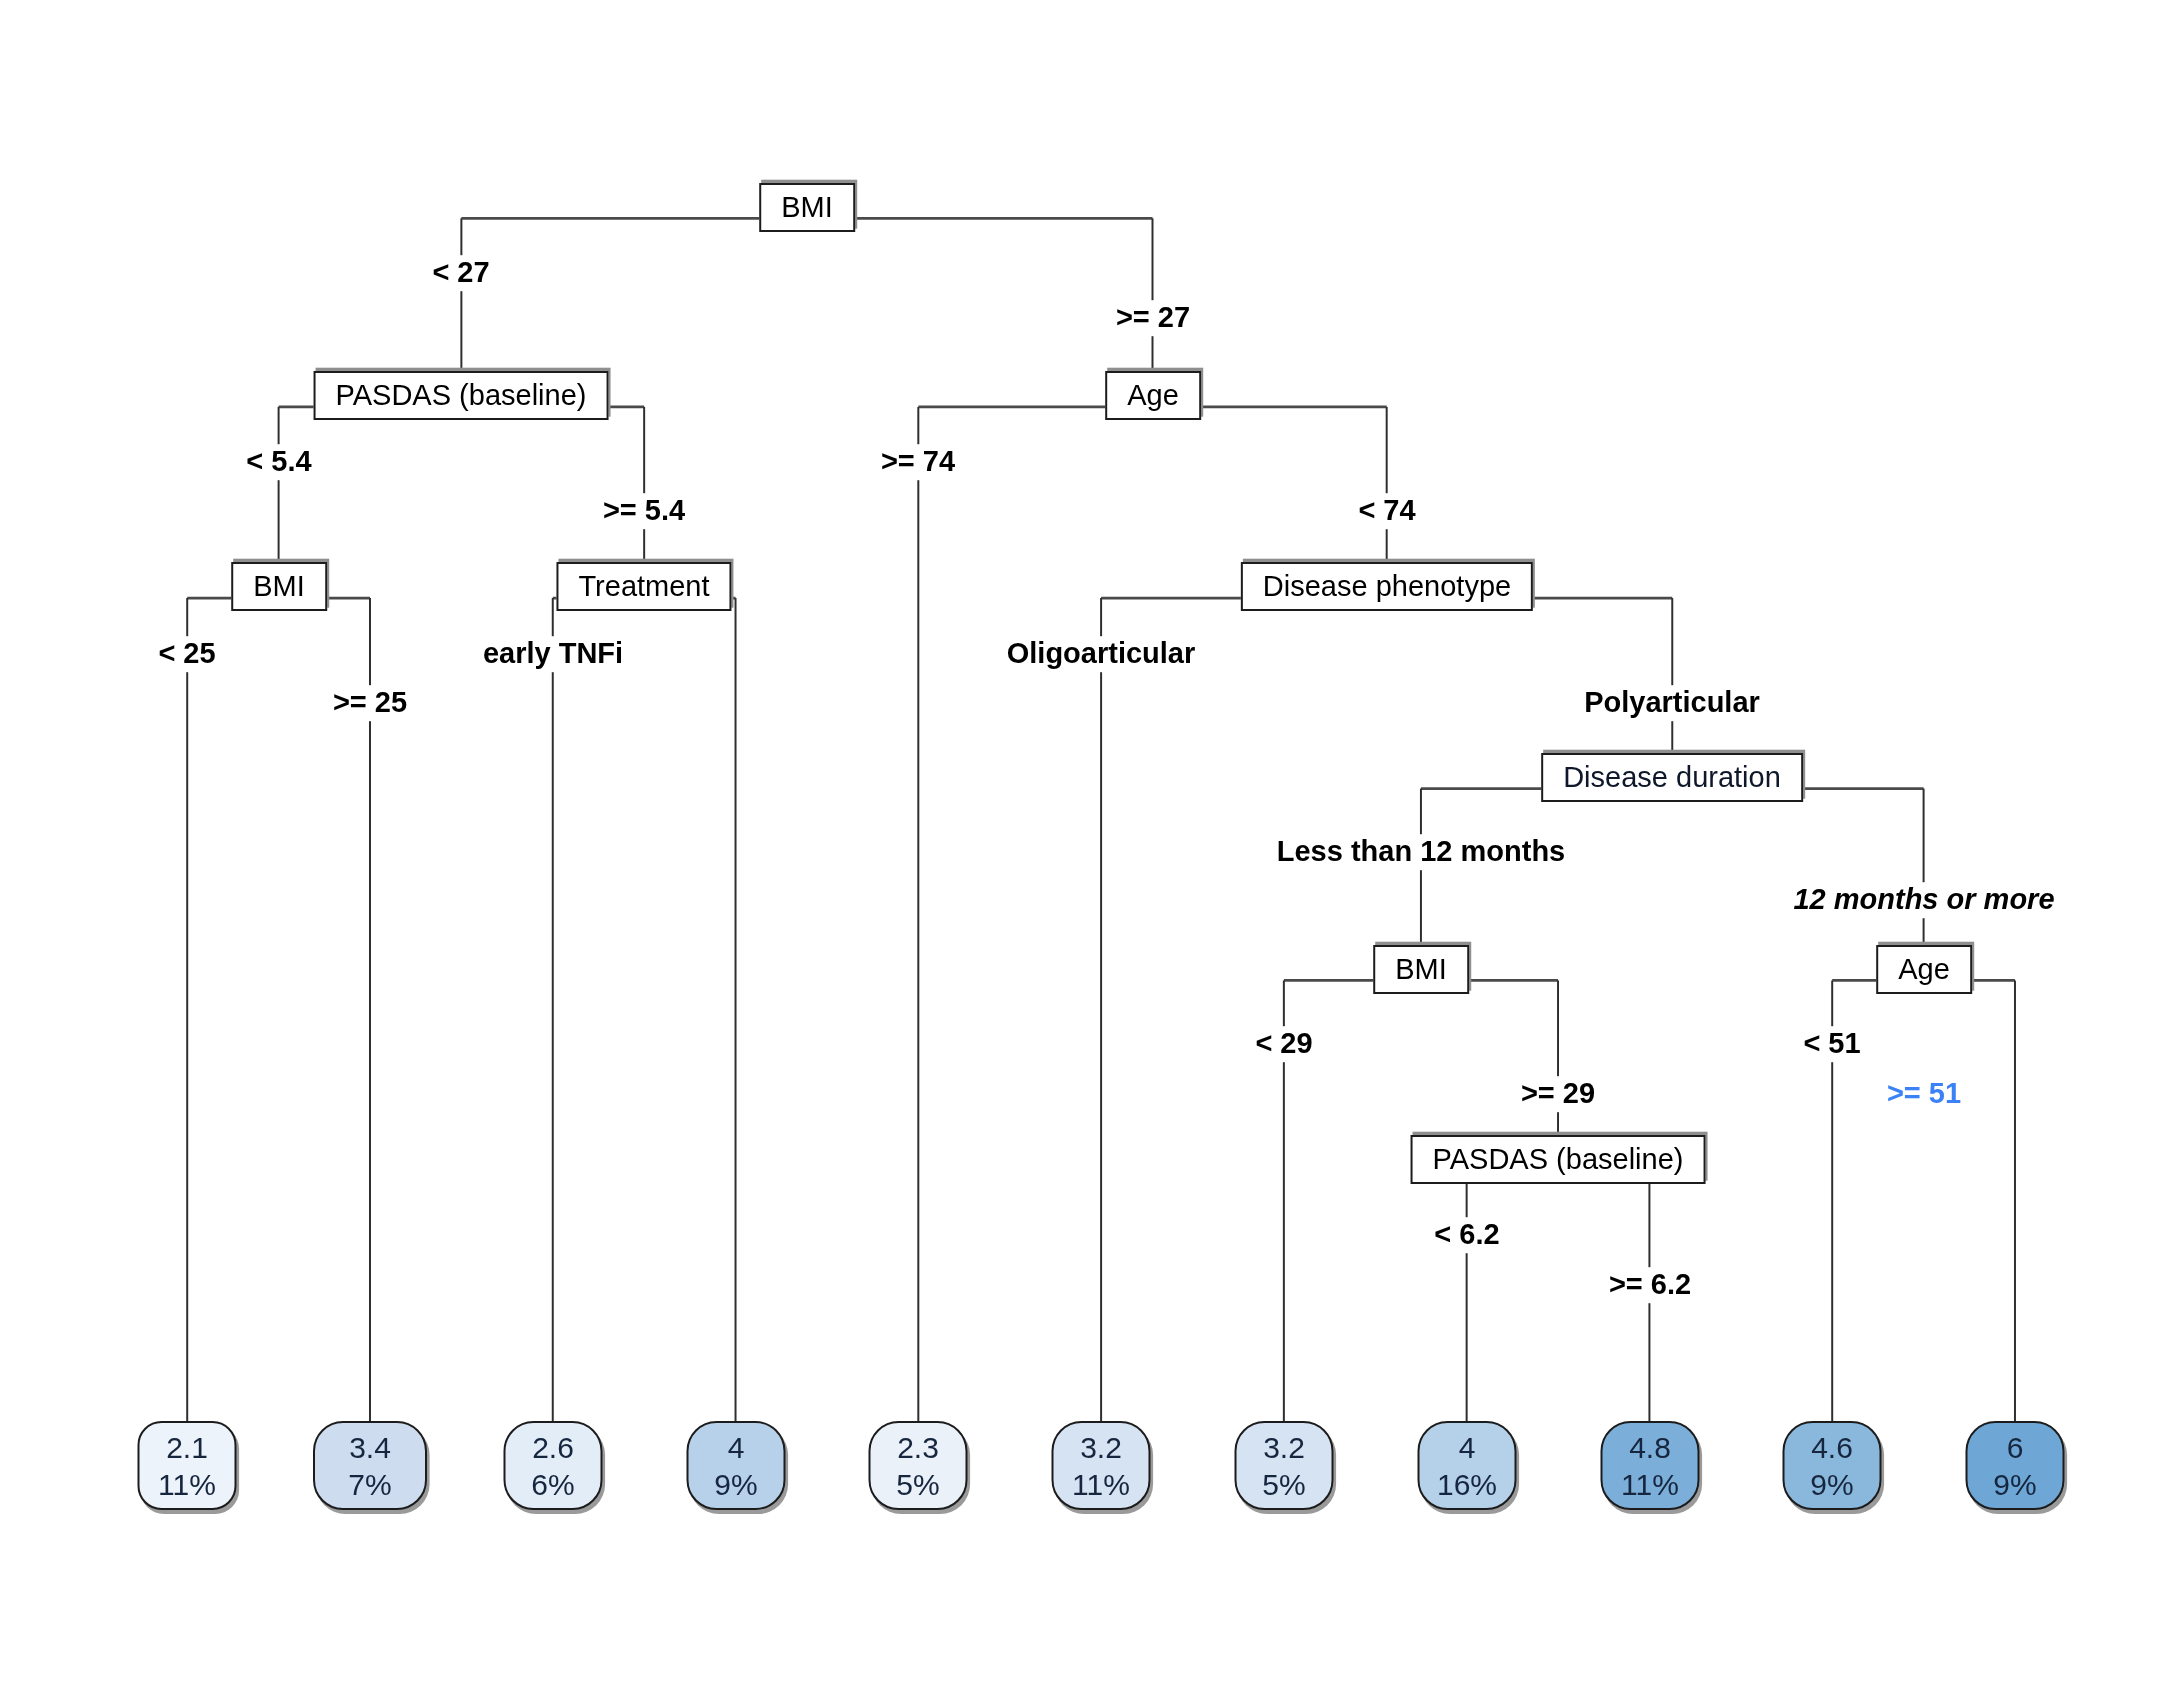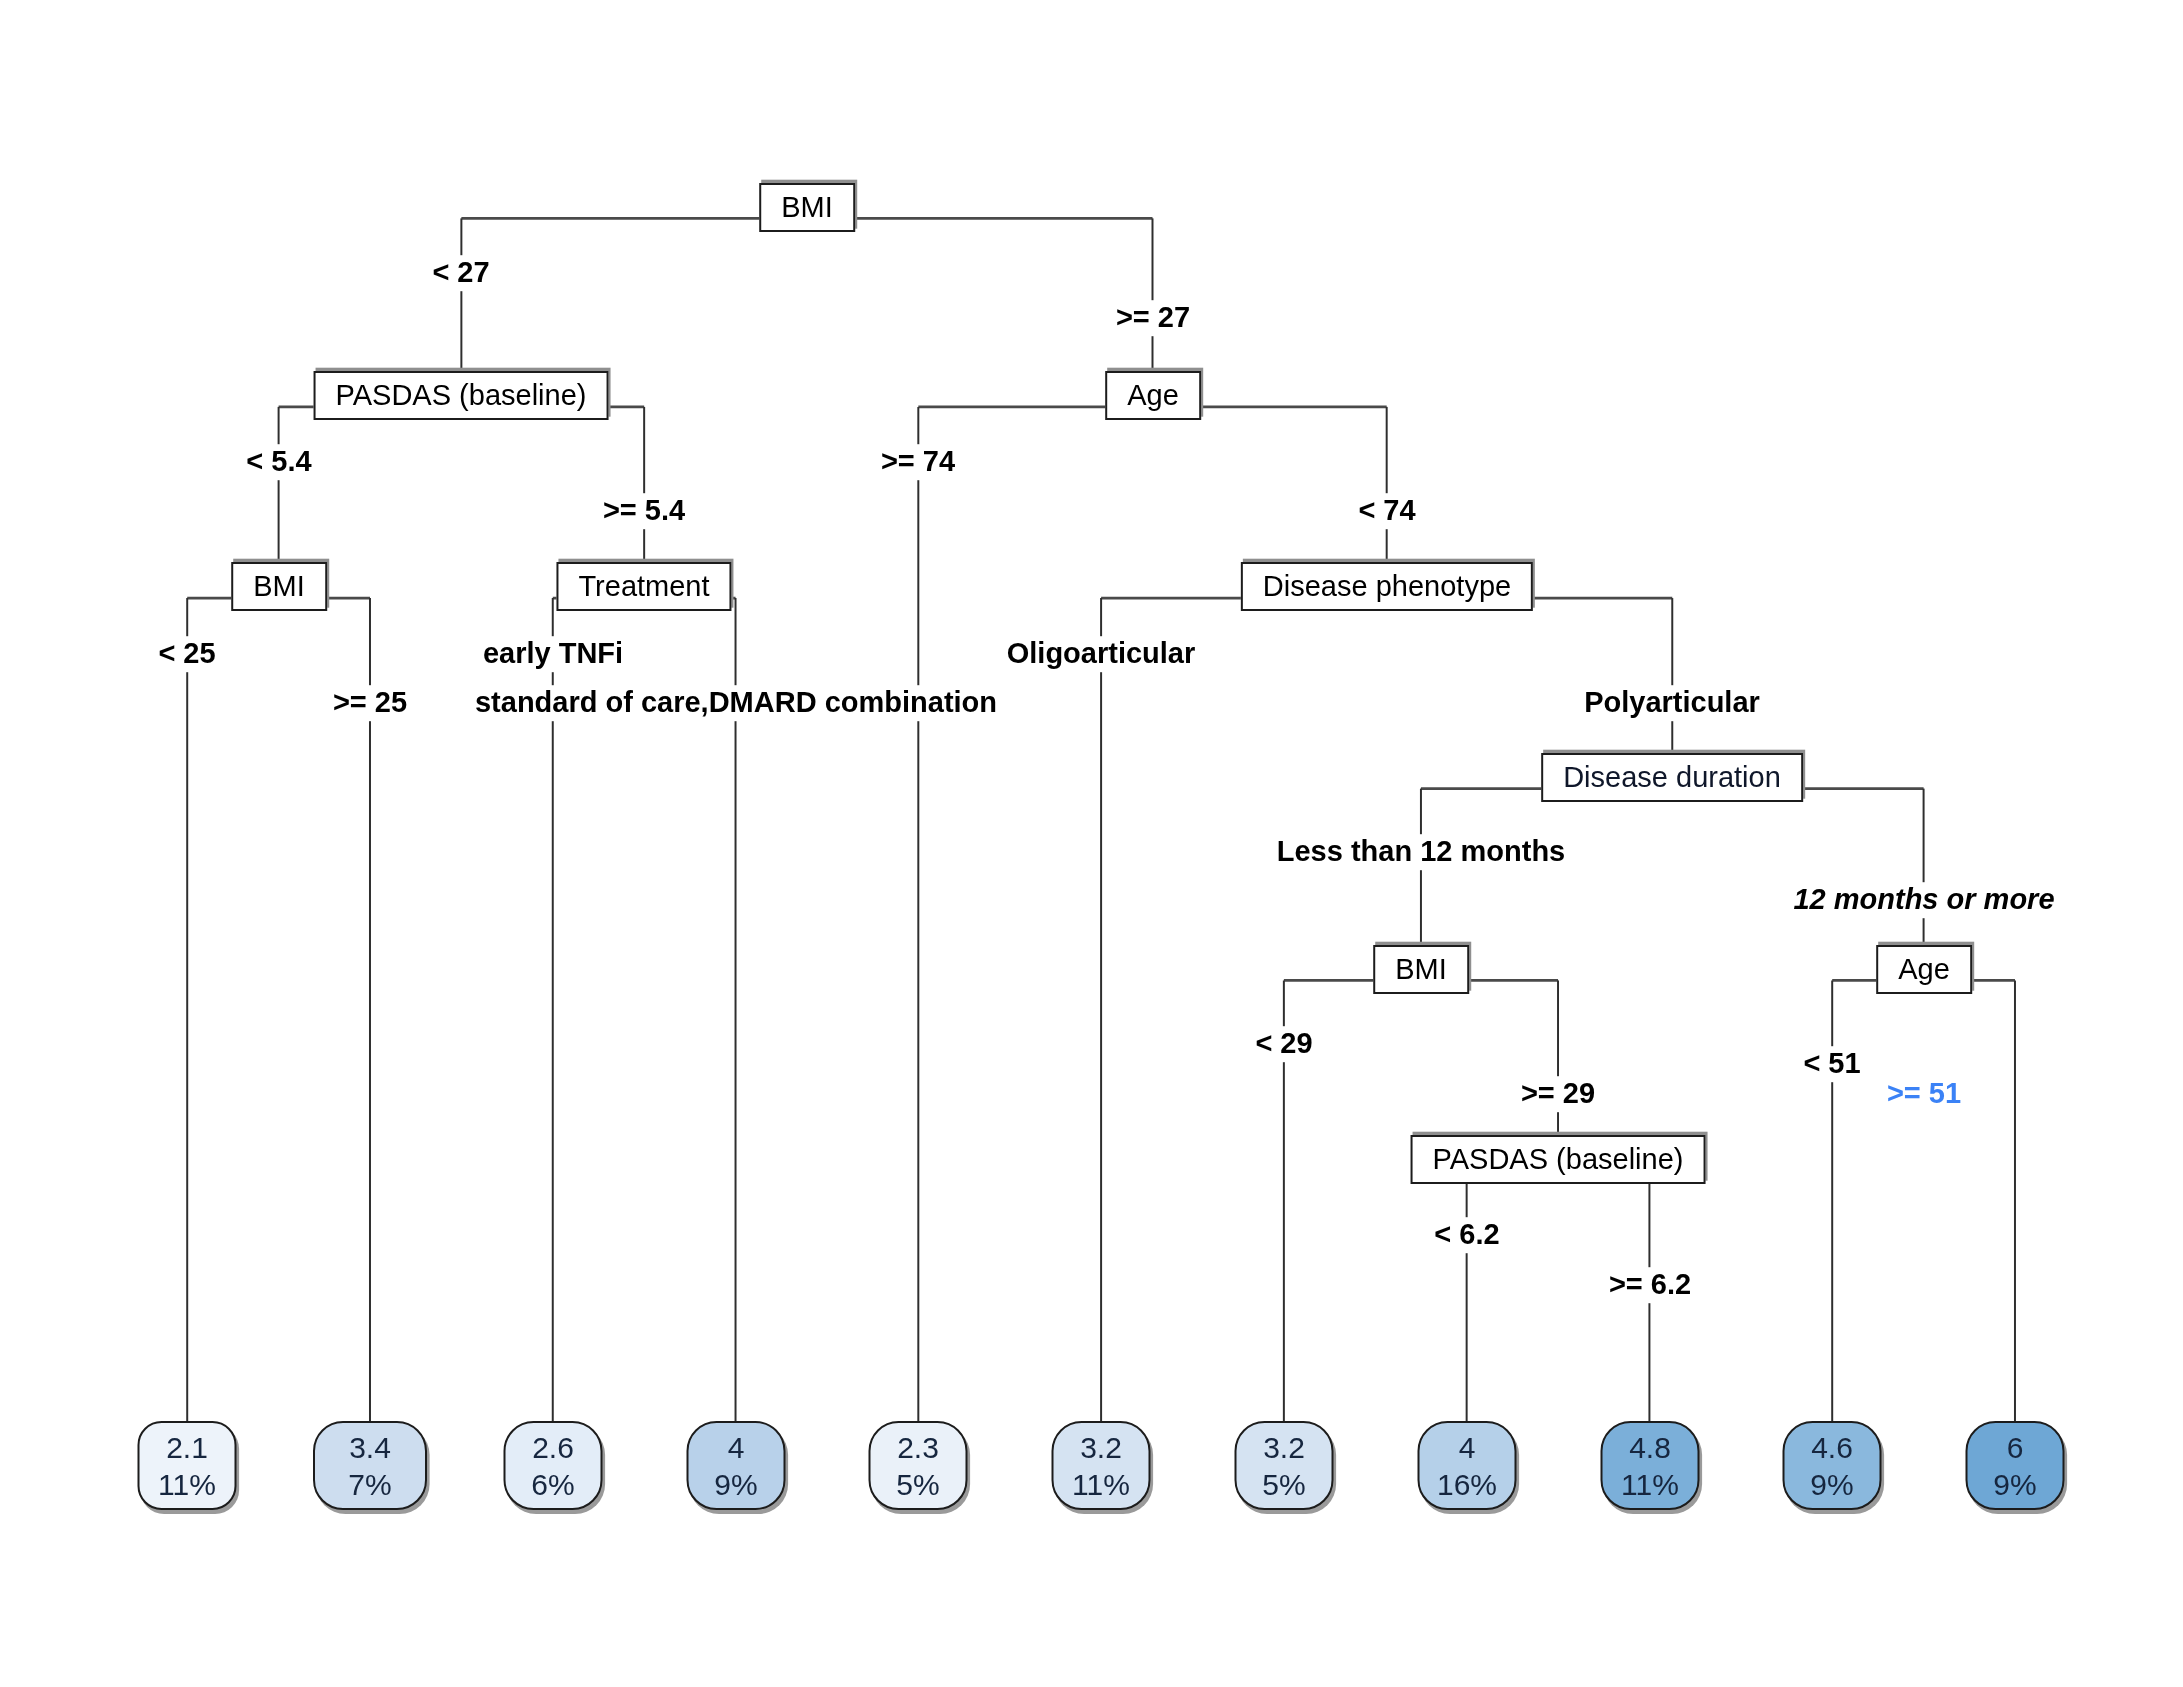--- a/index.html
+++ b/index.html
@@ -77,21 +77,20 @@
     <div class="split-box" style="left: 279px; top: 562px; background: rgb(255, 255, 255); border-color: rgb(28, 28, 28); color: rgb(0, 0, 0);">BMI</div>
     <div class="leaf" style="left: 553px; top: 1421px; width: 99px; height: 89px; background: rgb(227, 237, 248); color: rgb(22, 38, 63); border-color: rgb(28, 28, 28);">
       <div class="leaf-value">2.6</div>
       <div class="leaf-percent">6%</div>
     </div>
     <div class="leaf" style="left: 736px; top: 1421px; width: 99px; height: 89px; background: rgb(184, 209, 234); color: rgb(22, 38, 63); border-color: rgb(28, 28, 28);">
       <div class="leaf-value">4</div>
       <div class="leaf-percent">9%</div>
     </div>
     <div class="edge-label" style="left: 553px; top: 654px; color: rgb(0, 0, 0);">early TNFi</div>
-    <div class="edge-label" style="left: 736px; top: 703px; color: rgb(0, 0, 0);">standard of care,DMARD combination</div>
     <div class="split-box" style="left: 644px; top: 562px; background: rgb(255, 255, 255); border-color: rgb(28, 28, 28); color: rgb(0, 0, 0);">Treatment</div>
     <div class="edge-label" style="left: 279px; top: 462px; color: rgb(0, 0, 0);">&lt; 5.4</div>
     <div class="edge-label" style="left: 644px; top: 511px; color: rgb(0, 0, 0);">&gt;= 5.4</div>
     <div class="split-box" style="left: 461px; top: 371px; background: rgb(255, 255, 255); border-color: rgb(28, 28, 28); color: rgb(0, 0, 0);">PASDAS (baseline)</div>
     <div class="leaf" style="left: 918px; top: 1421px; width: 99px; height: 89px; background: rgb(234, 241, 249); color: rgb(22, 38, 63); border-color: rgb(28, 28, 28);">
       <div class="leaf-value">2.3</div>
       <div class="leaf-percent">5%</div>
     </div>
     <div class="leaf" style="left: 1101px; top: 1421px; width: 99px; height: 89px; background: rgb(213, 227, 242); color: rgb(22, 38, 63); border-color: rgb(28, 28, 28);">
       <div class="leaf-value">3.2</div>
@@ -116,21 +115,21 @@
     <div class="edge-label" style="left: 1558px; top: 1094px; color: rgb(0, 0, 0);">&gt;= 29</div>
     <div class="split-box" style="left: 1421px; top: 945px; background: rgb(255, 255, 255); border-color: rgb(28, 28, 28); color: rgb(0, 0, 0);">BMI</div>
     <div class="leaf" style="left: 1832px; top: 1421px; width: 99px; height: 89px; background: rgb(138, 184, 221); color: rgb(22, 38, 63); border-color: rgb(28, 28, 28);">
       <div class="leaf-value">4.6</div>
       <div class="leaf-percent">9%</div>
     </div>
     <div class="leaf" style="left: 2015px; top: 1421px; width: 99px; height: 89px; background: rgb(110, 167, 213); color: rgb(22, 38, 63); border-color: rgb(28, 28, 28);">
       <div class="leaf-value">6</div>
       <div class="leaf-percent">9%</div>
     </div>
-    <div class="edge-label" style="left: 1832px; top: 1044px; color: rgb(0, 0, 0); margin-top: 20px;">&lt; 51</div>
+    <div class="edge-label" style="left: 1832px; top: 1044px; color: rgb(0, 0, 0);">&lt; 51</div>
     <div class="edge-label" style="left: 1924px; top: 1094px; color: #3b82f6;">&gt;= 51</div>
     <div class="split-box" style="left: 1924px; top: 945px; background: rgb(255, 255, 255); border-color: rgb(28, 28, 28); color: rgb(0, 0, 0);">Age</div>
     <div class="edge-label" style="left: 1421px; top: 852px; color: rgb(0, 0, 0);">Less than 12 months</div>
     <div class="edge-label" style="left: 1924px; top: 900px; color: rgb(0, 0, 0); font-style: italic;">12 months or more</div>
     <div class="split-box" style="left: 1672px; top: 753px; background: rgb(255, 255, 255); border-color: rgb(28, 28, 28); color: #0f172a;">Disease duration</div>
     <div class="edge-label" style="left: 1101px; top: 654px; color: rgb(0, 0, 0);">Oligoarticular</div>
     <div class="edge-label" style="left: 1672px; top: 703px; color: rgb(0, 0, 0);">Polyarticular</div>
     <div class="split-box" style="left: 1387px; top: 562px; background: rgb(255, 255, 255); border-color: rgb(28, 28, 28); color: rgb(0, 0, 0);">Disease phenotype</div>
     <div class="edge-label" style="left: 918px; top: 462px; color: rgb(0, 0, 0);">&gt;= 74</div>
     <div class="edge-label" style="left: 1387px; top: 511px; color: rgb(0, 0, 0);">&lt; 74</div>

